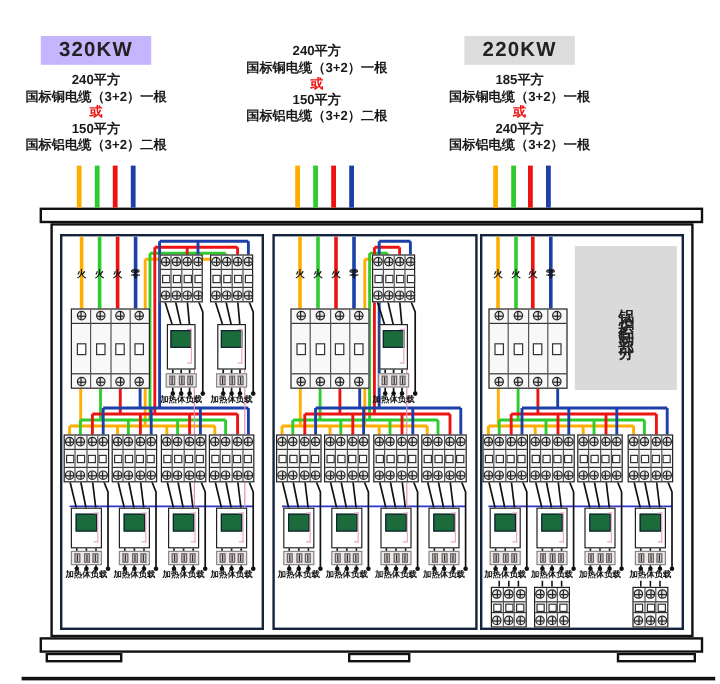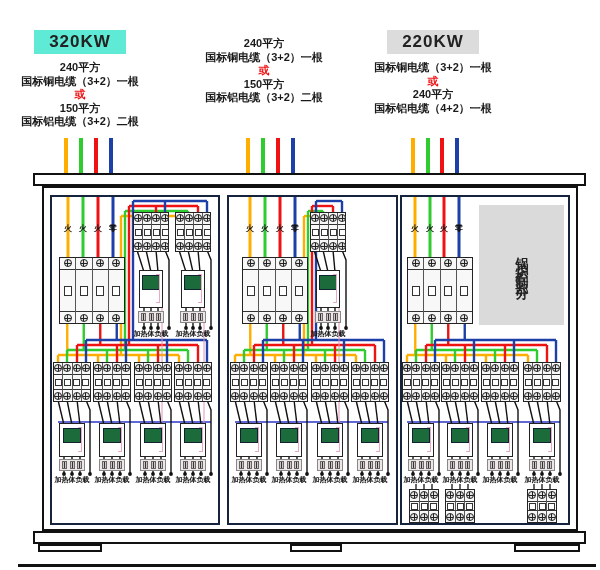--- a/index.html
+++ b/index.html
@@ -45,45 +45,46 @@
   .boiler{position:absolute;background:#dadada;z-index:2;display:flex;align-items:center;justify-content:center;}
   .boiler span{writing-mode:vertical-rl;text-orientation:upright;font-size:13px;font-weight:700;
         letter-spacing:6px;color:#222;}
 </style>
 </head>
 <body>
 
 <div id="stage">
 
   <div class="sec-header" style="left:10px;top:30px;">
-    <div class="kw-box" style="background: #5eead4;">320KW</div>
+    <div class="kw-box" style="background: #c4b5fd;">320KW</div>
     <div class="spec">
       <div>240平方</div>
       <div>国标铜电缆（3+2）一根</div>
       <div class="or-word" style="color: rgb(238, 18, 18);">或</div>
       <div>150平方</div>
       <div>国标铝电缆（3+2）二根</div>
     </div>
   </div>
   <div class="sec-header" style="left:194px;top:30px;">
     <div class="spec">
       <div>240平方</div>
       <div>国标铜电缆（3+2）一根</div>
       <div class="or-word" style="color: rgb(238, 18, 18);">或</div>
       <div>150平方</div>
       <div>国标铝电缆（3+2）二根</div>
     </div>
   </div>
   <div class="sec-header" style="left:363px;top:30px;">
     <div class="kw-box" style="background: rgb(220, 220, 220);">220KW</div>
     <div class="spec">
+      <div>185平方</div>
       <div>国标铜电缆（3+2）一根</div>
       <div class="or-word" style="color: rgb(238, 18, 18);">或</div>
       <div>240平方</div>
-      <div>国标铝电缆（4+2）一根</div>
+      <div>国标铝电缆（3+2）一根</div>
     </div>
   </div>
 
   <div class="rail" style="left:33px;top:173px;width:553px;height:13px;"></div>
   <div class="cab-body" style="left:42px;top:186px;width:536px;height:345px;"></div>
   <div class="rail" style="left:33px;top:531px;width:553px;height:13px;"></div>
   <div class="foot" style="left:38px;top:544px;width:64px;height:8px;"></div>
   <div class="foot" style="left:290px;top:544px;width:52px;height:8px;"></div>
   <div class="foot" style="left:514px;top:544px;width:66px;height:8px;"></div>
   <div class="ground" style="left:18px;top:564px;width:578px;height:3px;"></div>

